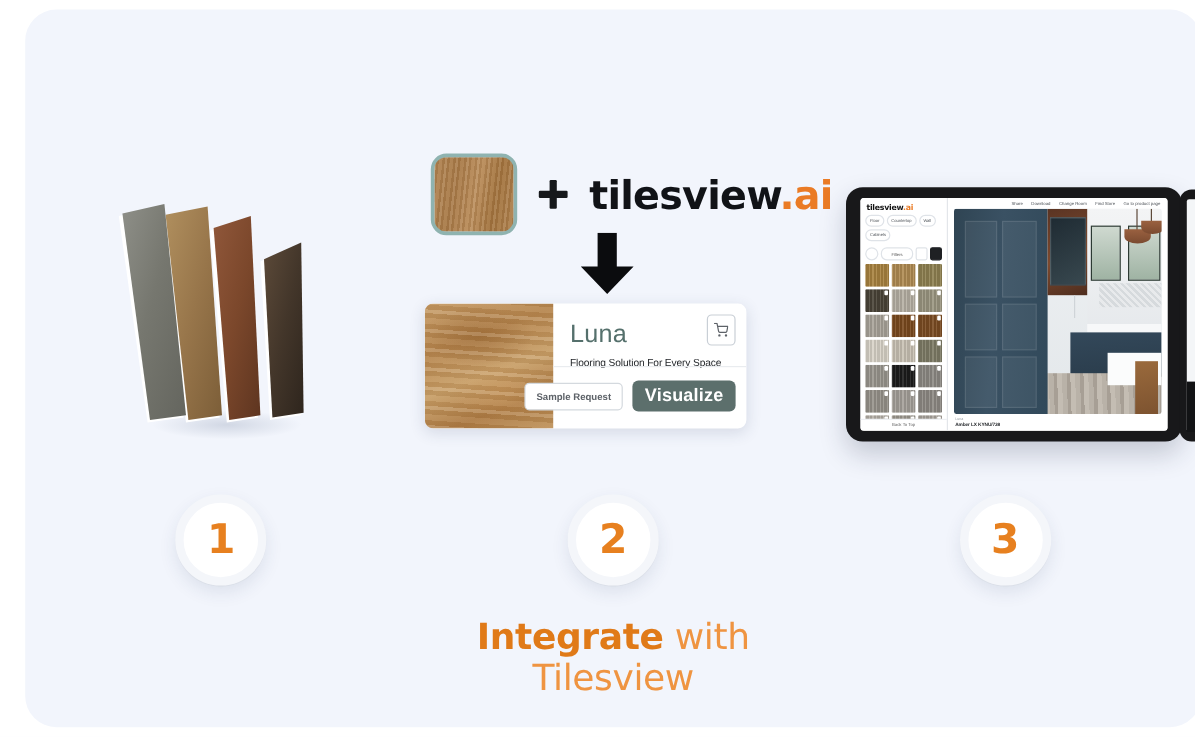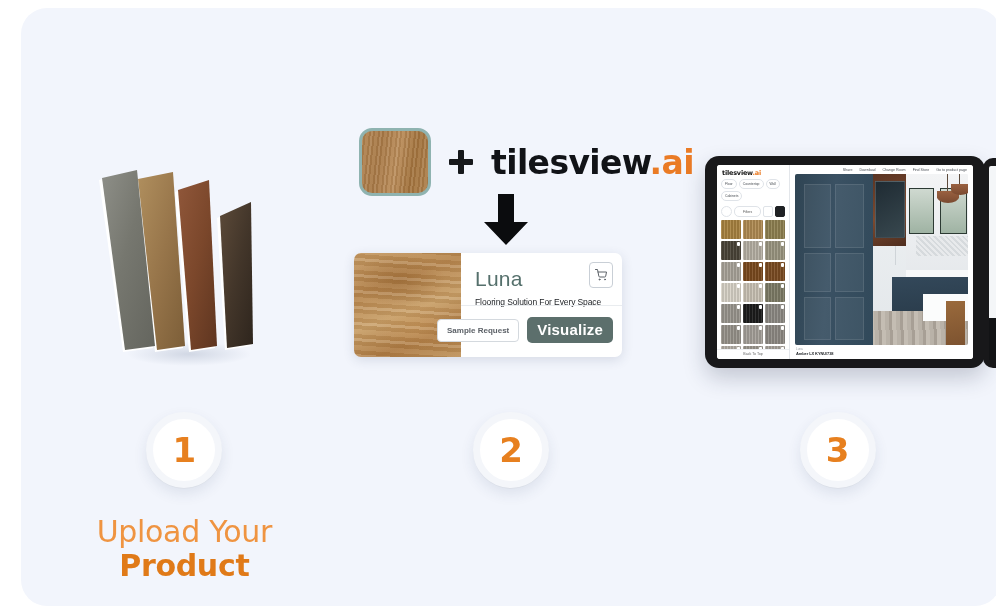--- a/index.html
+++ b/index.html
@@ -439,30 +439,30 @@
       <div class="edge-device-screen"></div>
       <div class="edge-device-dark"></div>
     </div>
 
     <div class="steps">
 
       <div class="step">
         <div class="step-circle">
           <span class="step-num">1</span>
         </div>
-        <div class="step-label">
-          <span class="light">Upload Your</span><br>
-          <b>Product</b>
-        </div>
       </div>
 
       <div class="step">
         <div class="step-circle">
           <span class="step-num">2</span>
         </div>
+        <div class="step-label">
+          <b>Integrate</b><span class="light"> with</span><br>
+          <span class="light">Tilesview</span>
+        </div>
       </div>
 
       <div class="step">
         <div class="step-circle">
           <span class="step-num">3</span>
         </div>
       </div>
 
     </div>
 

